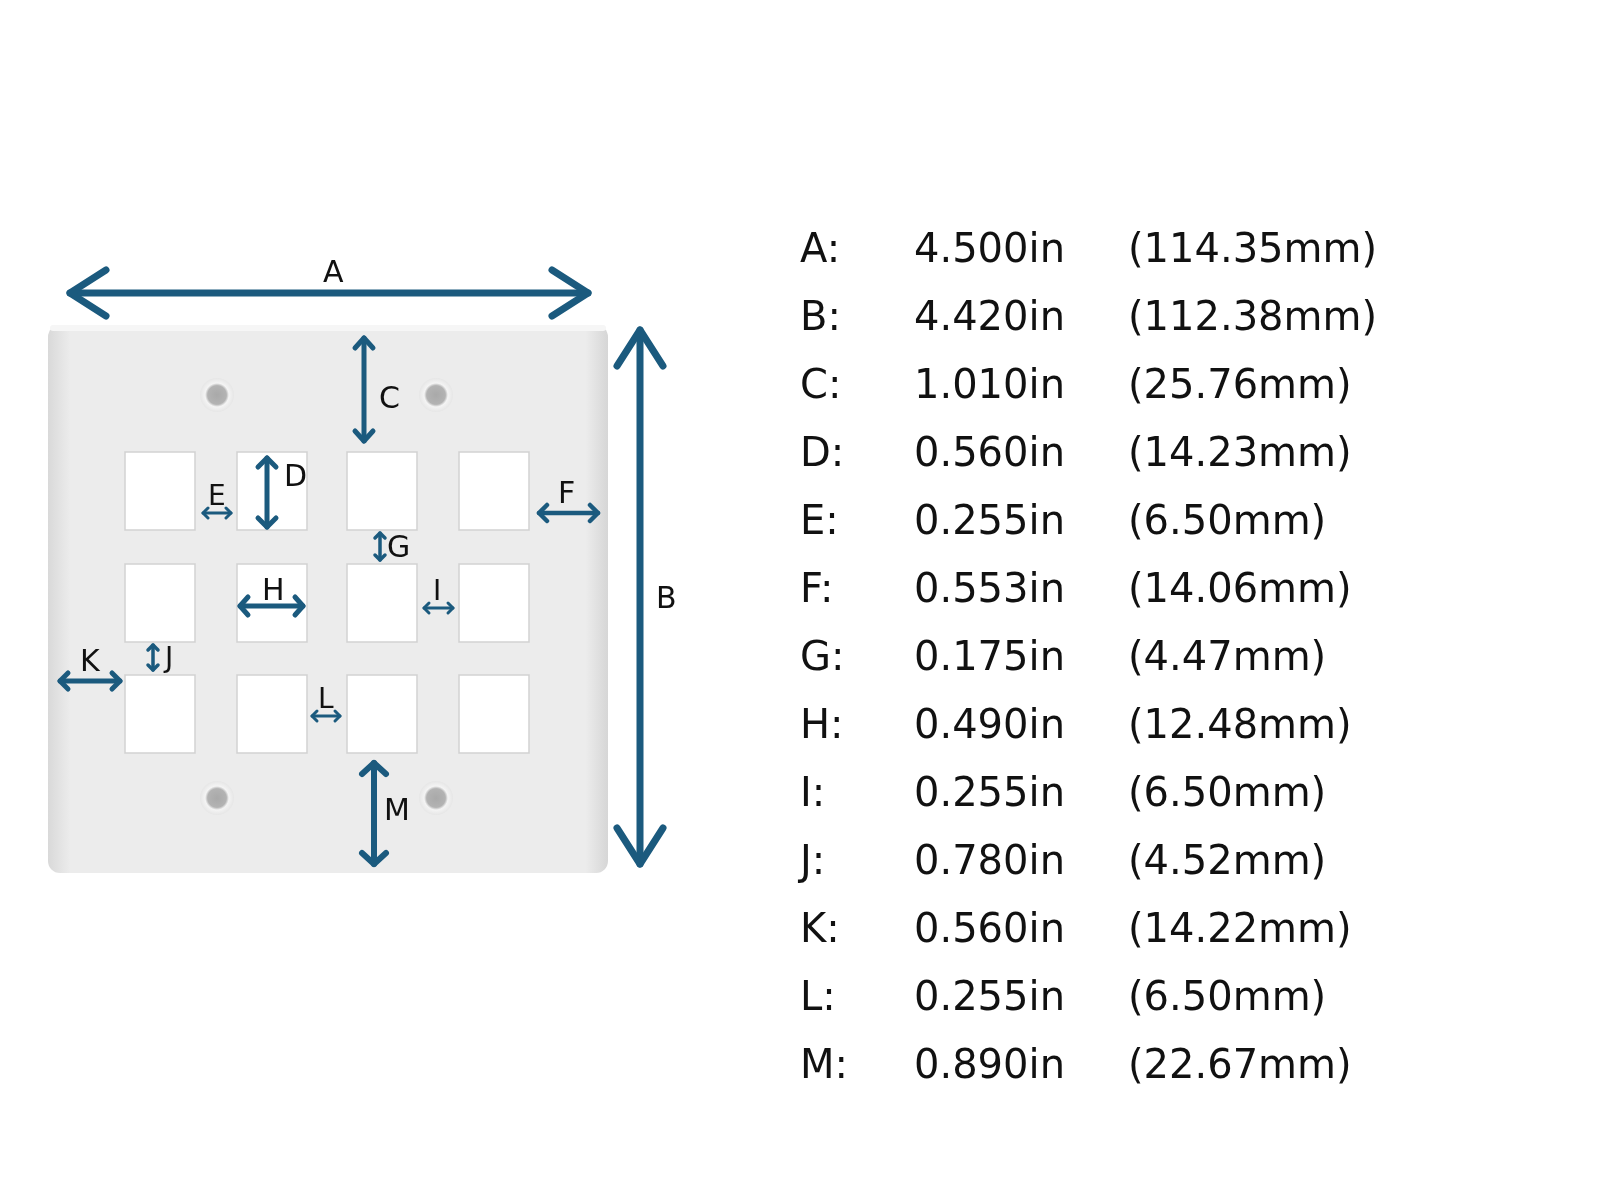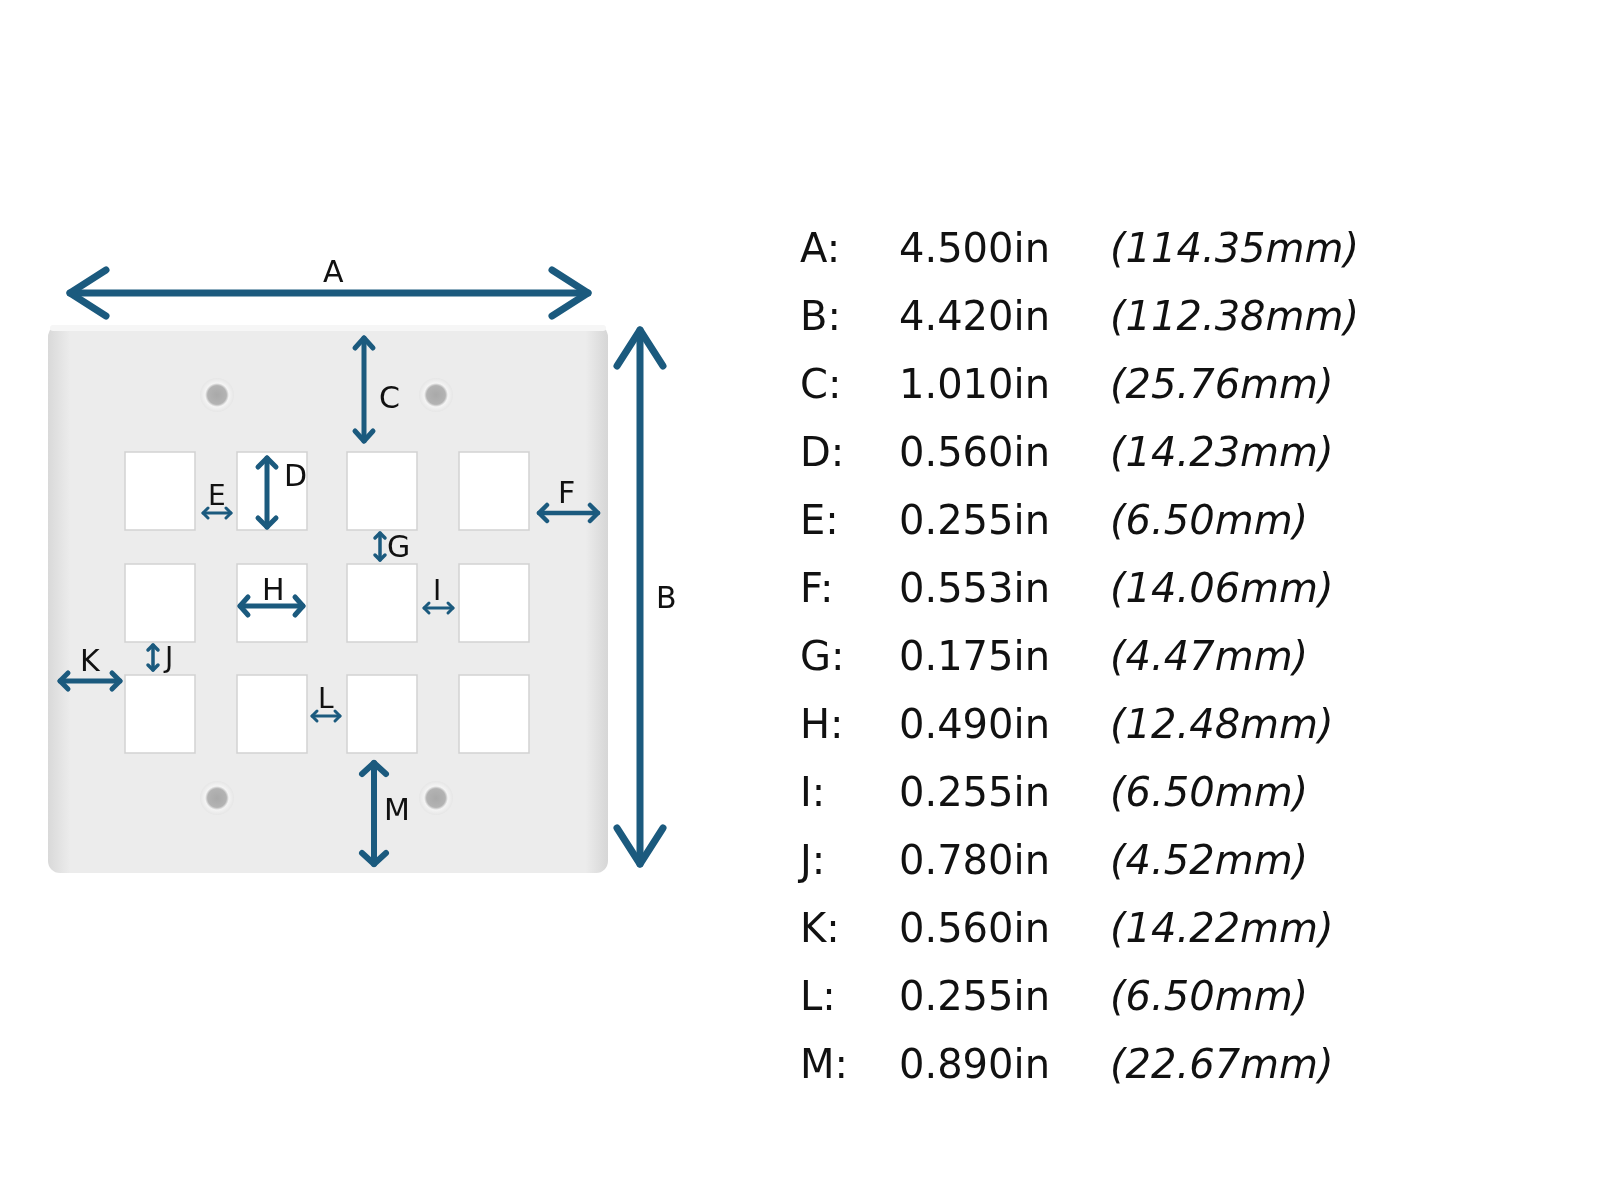--- a/index.html
+++ b/index.html
@@ -10,22 +10,22 @@
   #diagram { position: absolute; left: 0; top: 0; width: 760px; height: 1200px; }
   .dim-label { font-family: "DejaVu Sans", "Liberation Sans", sans-serif; font-size: 30px; fill: #111; }
   .dim-label-small { font-size: 28px; }
   #spec-table {
     position: absolute; left: 800px; top: 218px;
     font-family: "DejaVu Sans", "Liberation Sans", sans-serif;
     color: #111; font-size: 40px;
   }
   .spec-row { position: relative; height: 68px; line-height: 60px; white-space: nowrap; }
   .spec-key { position: absolute; left: 0; }
-  .spec-in { position: absolute; left: 99px; }
-  .spec-mm { position: absolute; left: 310px; font-style: italic; }
+  .spec-in { position: absolute; left: 114px; }
+  .spec-mm { position: absolute; left: 328px; }
 </style>
 </head>
 <body>
 
 <svg id="diagram" viewBox="0 0 760 1200" xmlns="http://www.w3.org/2000/svg">
   <defs>
     <linearGradient id="plateGrad" x1="0" y1="0" x2="1" y2="0">
       <stop offset="0" stop-color="#d9d9d9"></stop>
       <stop offset="0.04" stop-color="#ececec"></stop>
       <stop offset="0.96" stop-color="#ececec"></stop>

